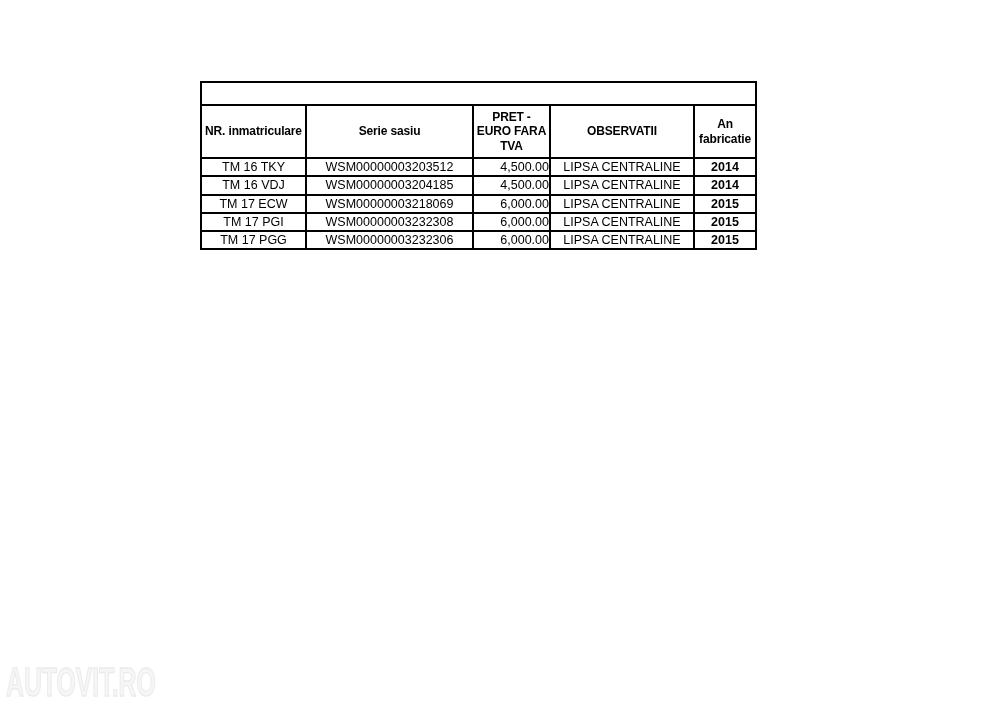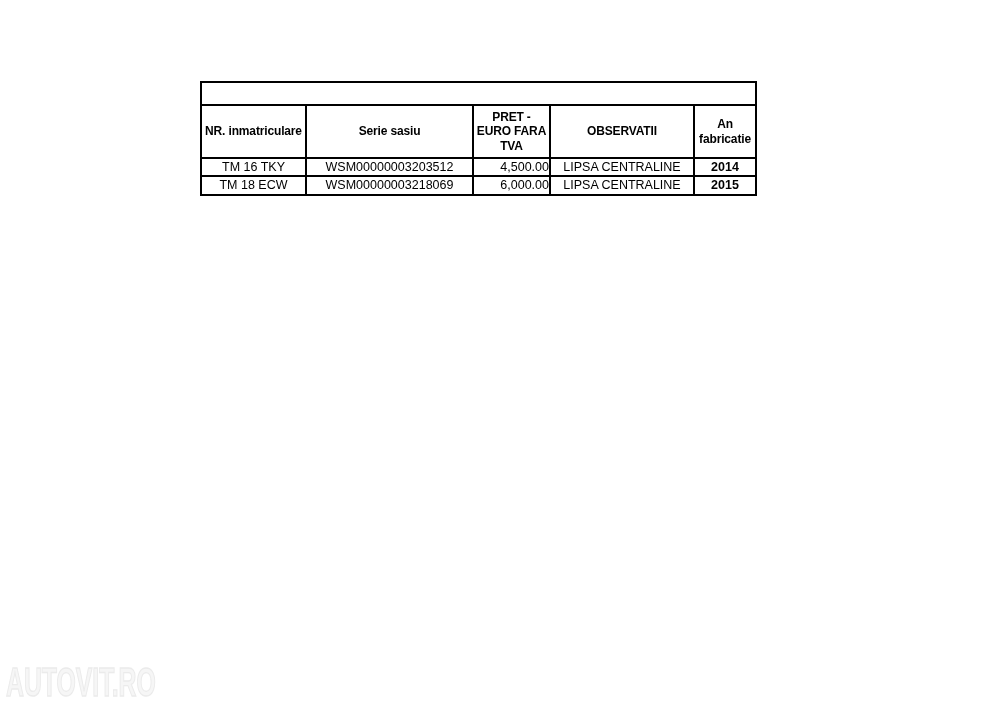--- a/index.html
+++ b/index.html
@@ -102,22 +102,43 @@
     </tbody>
     <tbody id="rows-body">
         <tr class="data-row">
           <td class="c-nr">TM 16 TKY</td>
           <td class="c-serie">WSM00000003203512</td>
           <td class="c-pret">4,500.00</td>
           <td class="c-obs">LIPSA CENTRALINE</td>
           <td class="c-an">2014</td>
         </tr>
         <tr class="data-row">
-          <td class="c-nr">TM 18 ECW</td>
+          <td class="c-nr">TM 16 VDJ</td>
+          <td class="c-serie">WSM00000003204185</td>
+          <td class="c-pret">4,500.00</td>
+          <td class="c-obs">LIPSA CENTRALINE</td>
+          <td class="c-an">2014</td>
+        </tr>
+        <tr class="data-row">
+          <td class="c-nr">TM 17 ECW</td>
           <td class="c-serie">WSM00000003218069</td>
+          <td class="c-pret">6,000.00</td>
+          <td class="c-obs">LIPSA CENTRALINE</td>
+          <td class="c-an">2015</td>
+        </tr>
+        <tr class="data-row">
+          <td class="c-nr">TM 17 PGI</td>
+          <td class="c-serie">WSM00000003232308</td>
+          <td class="c-pret">6,000.00</td>
+          <td class="c-obs">LIPSA CENTRALINE</td>
+          <td class="c-an">2015</td>
+        </tr>
+        <tr class="data-row">
+          <td class="c-nr">TM 17 PGG</td>
+          <td class="c-serie">WSM00000003232306</td>
           <td class="c-pret">6,000.00</td>
           <td class="c-obs">LIPSA CENTRALINE</td>
           <td class="c-an">2015</td>
         </tr>
       </tbody>
   </table>
 
   <div class="watermark">AUTOVIT.RO</div>
 
 </div>

